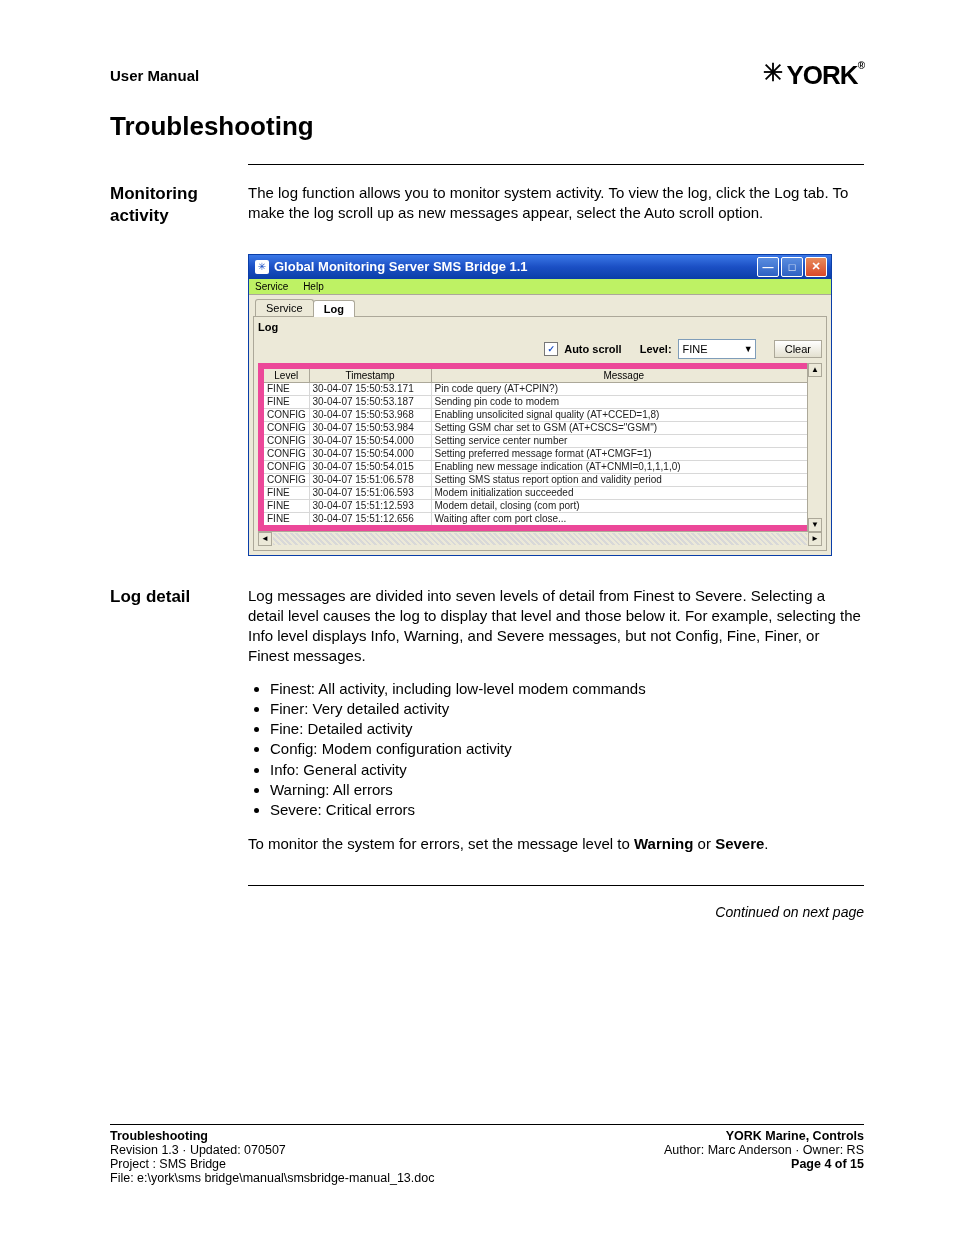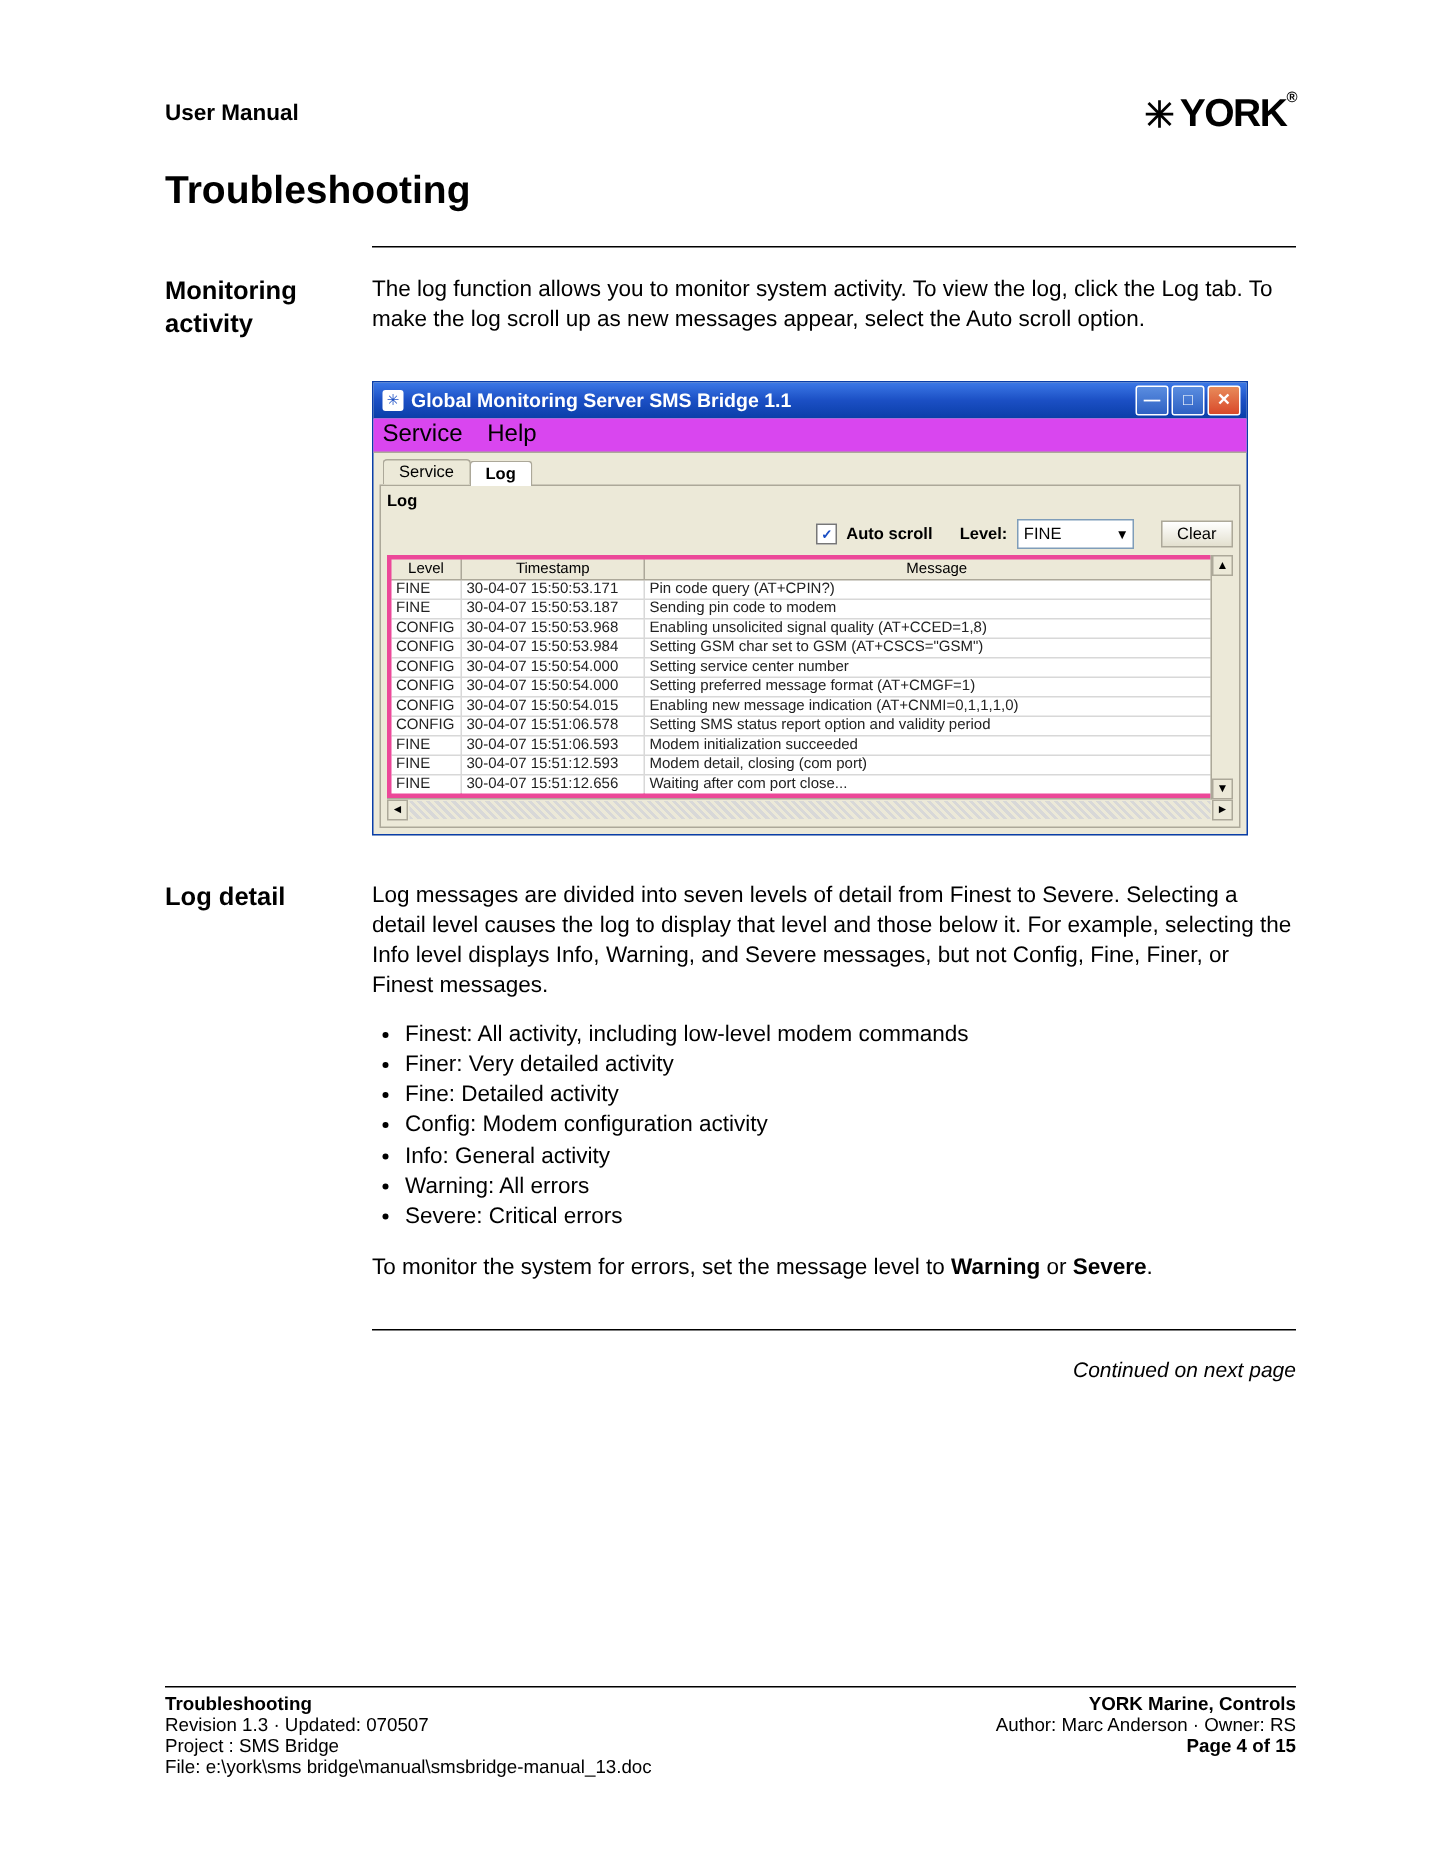--- a/index.html
+++ b/index.html
@@ -18,21 +18,21 @@
   }
   .header-row {
     display: flex;
     justify-content: space-between;
     align-items: center;
     margin-bottom: 20px;
   }
   .header-title { font-weight: bold; font-size: 15px; }
   .logo {
     display: flex;
-    align-items: center;
+    align-items: flex-start;
     gap: 2px;
   }
   .logo-icon {
     width: 24px; height: 24px;
     display: inline-flex; align-items:center; justify-content:center;
   }
   .logo-text {
     font-weight: 900;
     font-size: 26px;
     letter-spacing: -1px;
@@ -121,24 +121,24 @@
     width: 20px; height: 18px;
     border: 1px solid #fff;
     border-radius: 2px;
     display:inline-flex; align-items:center; justify-content:center;
     font-weight:bold; font-size:11px;
     color:#fff;
   }
   .win-btn.min, .win-btn.max { background: linear-gradient(#5a8de0,#2e61c3); }
   .win-btn.close { background: linear-gradient(#e88b5a,#d9492a); }
   .menubar {
-    background:#d946ef;
+    background:#bef264;
     border-bottom:1px solid #aca899;
     padding: 2px 6px;
-    font-size:16px;
+    font-size:10px;
   }
   .menubar span { margin-right: 12px; }
   .tabs-row {
     padding: 4px 6px 0 6px;
   }
   .tabset { display:flex; }
   .tab {
     border:1px solid #aca899;
     border-bottom:none;
     background:#ece9d8;
@@ -173,21 +173,21 @@
     font-size:11px;
   }
   .combo .arrow { font-size:9px; }
   .btn {
     border:1px solid #aca899;
     background: linear-gradient(#fff,#e3e0cf);
     padding:2px 10px;
     font-size:11px;
   }
   .log-table {
-    border:3px solid #ec4899;
+    border:6px solid #ec4899;
     background:#fff;
     width:100%;
     border-collapse:collapse;
     font-size:10px;
     table-layout:fixed;
   }
   .log-table th {
     background:#ece9d8;
     border:1px solid #aca899;
     font-weight:normal;

